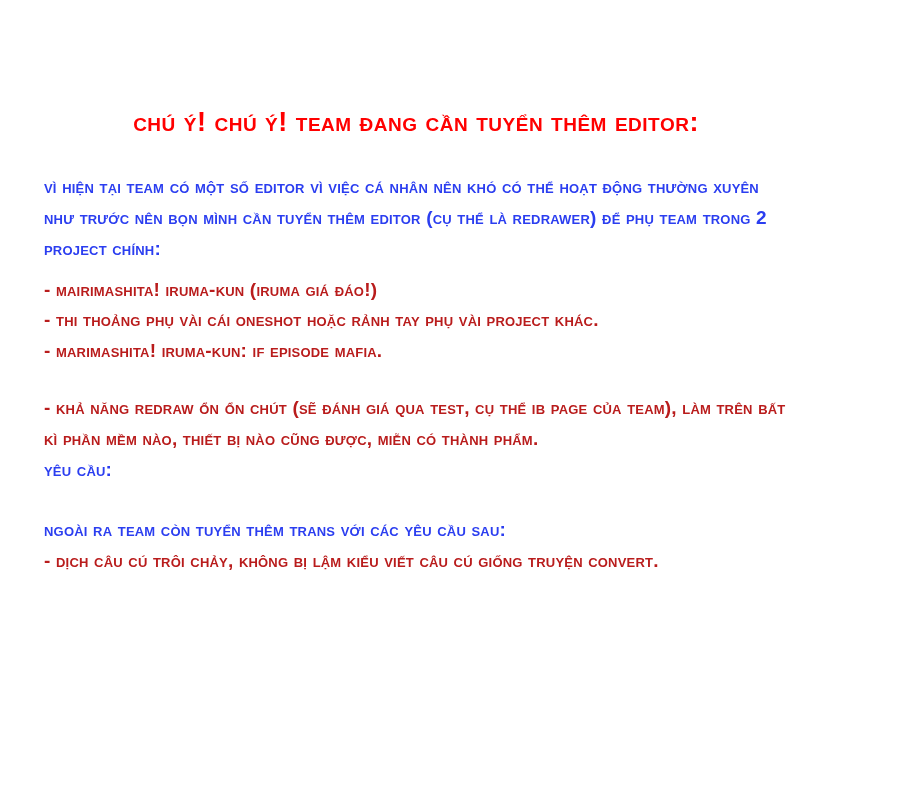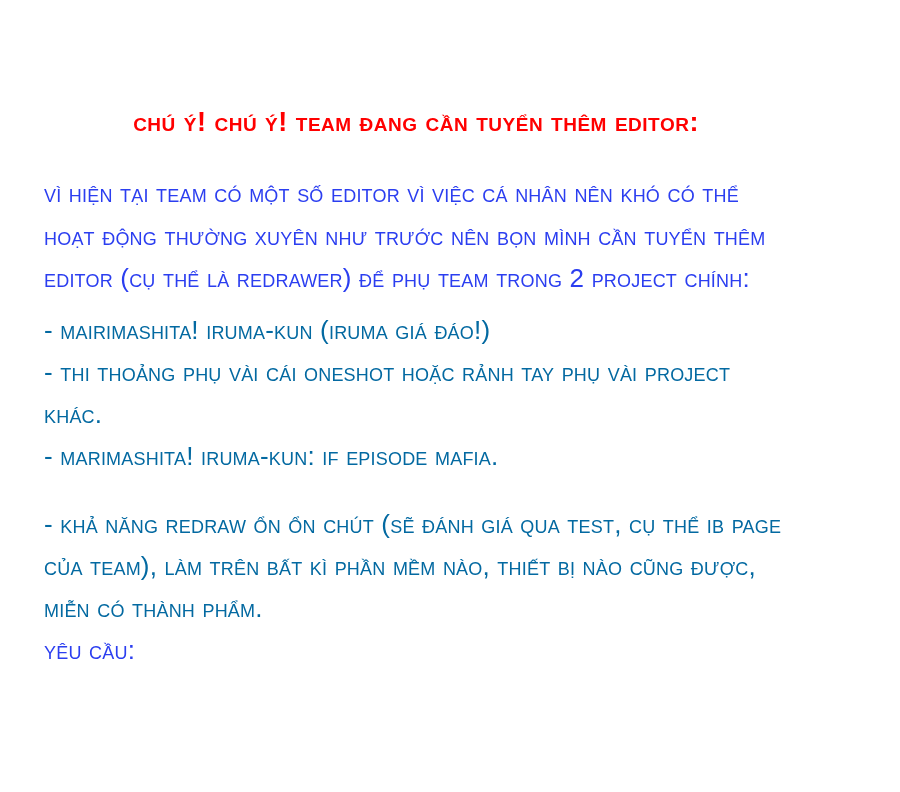--- a/index.html
+++ b/index.html
@@ -31,29 +31,29 @@
     text-transform: lowercase;
     margin: 0;
     padding: 66px 20px 0 20px;
     line-height: 1.2;
     white-space: nowrap;
   }
   .body-block {
     padding: 34px 44px 0 44px;
   }
   .para {
-    font-size: 26px;
+    font-size: 19px;
     line-height: 1.62;
-    font-weight: normal;
+    font-weight: bold;
     font-variant: small-caps;
     text-transform: lowercase;
     margin: 0;
     letter-spacing: 0.2px;
   }
-  .red   { color: #0369a1; }
+  .red   { color: #b91c1c; }
   .blue  { color: #2b3ef0; }
   .spacer-sm { height: 10px; }
   .spacer-md { height: 26px; }
   .spacer-lg { height: 30px; }
 </style>
 </head>
 <body>
 
 <div class="page">
 
@@ -69,15 +69,17 @@
     <p class="para red">- Thi thoảng phụ vài cái oneshot hoặc rảnh tay phụ vài project khác.</p>
     <p class="para red">- Marimashita! Iruma-kun: If Episode Mafia.</p>
 
     <div class="spacer-md"></div>
 
     <p class="para red">- Khả năng redraw ổn ổn chút (sẽ đánh giá qua test, cụ thể ib page của team), làm trên bất kì phần mềm nào, thiết bị nào cũng được, miễn có thành phẩm.</p>
     <p class="para blue">Yêu cầu:</p>
 
     <div class="spacer-lg"></div>
 
+    <p class="para blue">Ngoài ra team còn tuyển thêm trans với các yêu cầu sau:</p>
+    <p class="para red">- Dịch câu cú trôi chảy, không bị lậm kiểu viết câu cú giống truyện convert.</p>
 
   </div>
 </div>
 
 </body></html>

